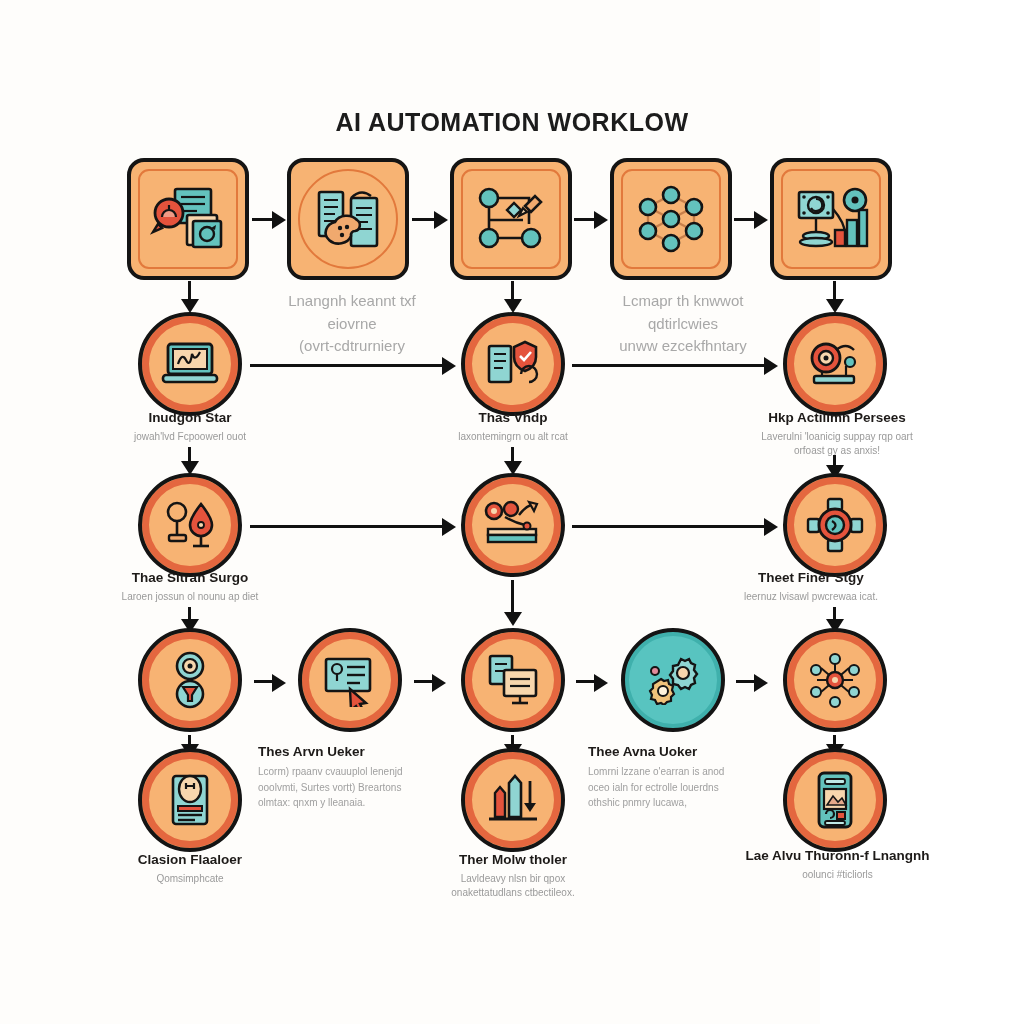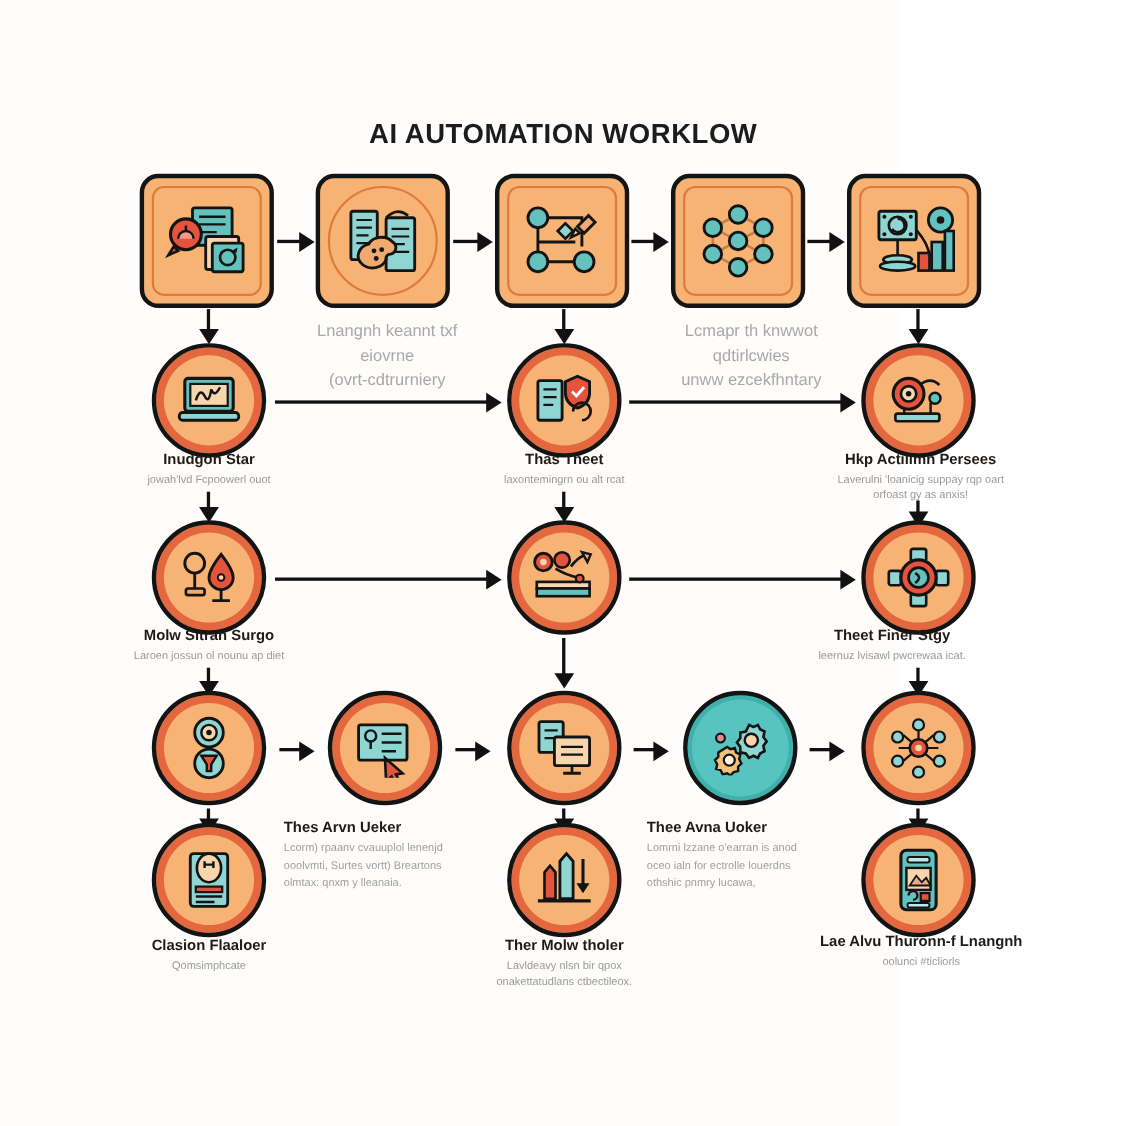--- a/index.html
+++ b/index.html
@@ -254,21 +254,21 @@
   <div class="arw h" style="left:250px;top:364px;width:196px;"></div>
   <div class="head r" style="left:442px;top:357px;"></div>
   <div class="arw h" style="left:572px;top:364px;width:196px;"></div>
   <div class="head r" style="left:764px;top:357px;"></div>
 
   <div class="lbl" style="left:80px;top:410px;width:220px;">
     <div class="h">Inudgon Star</div>
     <div class="s">jowah'lvd Fcpoowerl ouot</div>
   </div>
   <div class="lbl" style="left:403px;top:410px;width:220px;">
-    <div class="h">Thas Theet</div>
+    <div class="h">Thas Vhdp</div>
     <div class="s">laxontemingrn ou alt rcat</div>
   </div>
   <div class="lbl" style="left:722px;top:410px;width:230px;">
     <div class="h">Hkp Actilimn Persees</div>
     <div class="s">
       <div>Laverulni 'loanicig suppay rqp oart</div>
       <div>orfoast gy as anxis!</div>
     </div>
   </div>
 
@@ -322,21 +322,21 @@
       </svg>
     </div>
   </div>
 
   <div class="arw h" style="left:250px;top:525px;width:196px;"></div>
   <div class="head r" style="left:442px;top:518px;"></div>
   <div class="arw h" style="left:572px;top:525px;width:196px;"></div>
   <div class="head r" style="left:764px;top:518px;"></div>
 
   <div class="lbl" style="left:80px;top:570px;width:220px;">
-    <div class="h">Molw Sitran Surgo</div>
+    <div class="h">Thae Sitran Surgo</div>
     <div class="s">Laroen jossun ol nounu ap diet</div>
   </div>
   <div class="lbl" style="left:696px;top:570px;width:230px;">
     <div class="h">Theet Finer Stgy</div>
     <div class="s">leernuz lvisawl pwcrewaa icat.</div>
   </div>
 
   <div class="arw v" style="left:188px;top:607px;height:16px;"></div>
   <div class="head d" style="left:181px;top:619px;"></div>
   <div class="arw v" style="left:511px;top:580px;height:36px;"></div>

